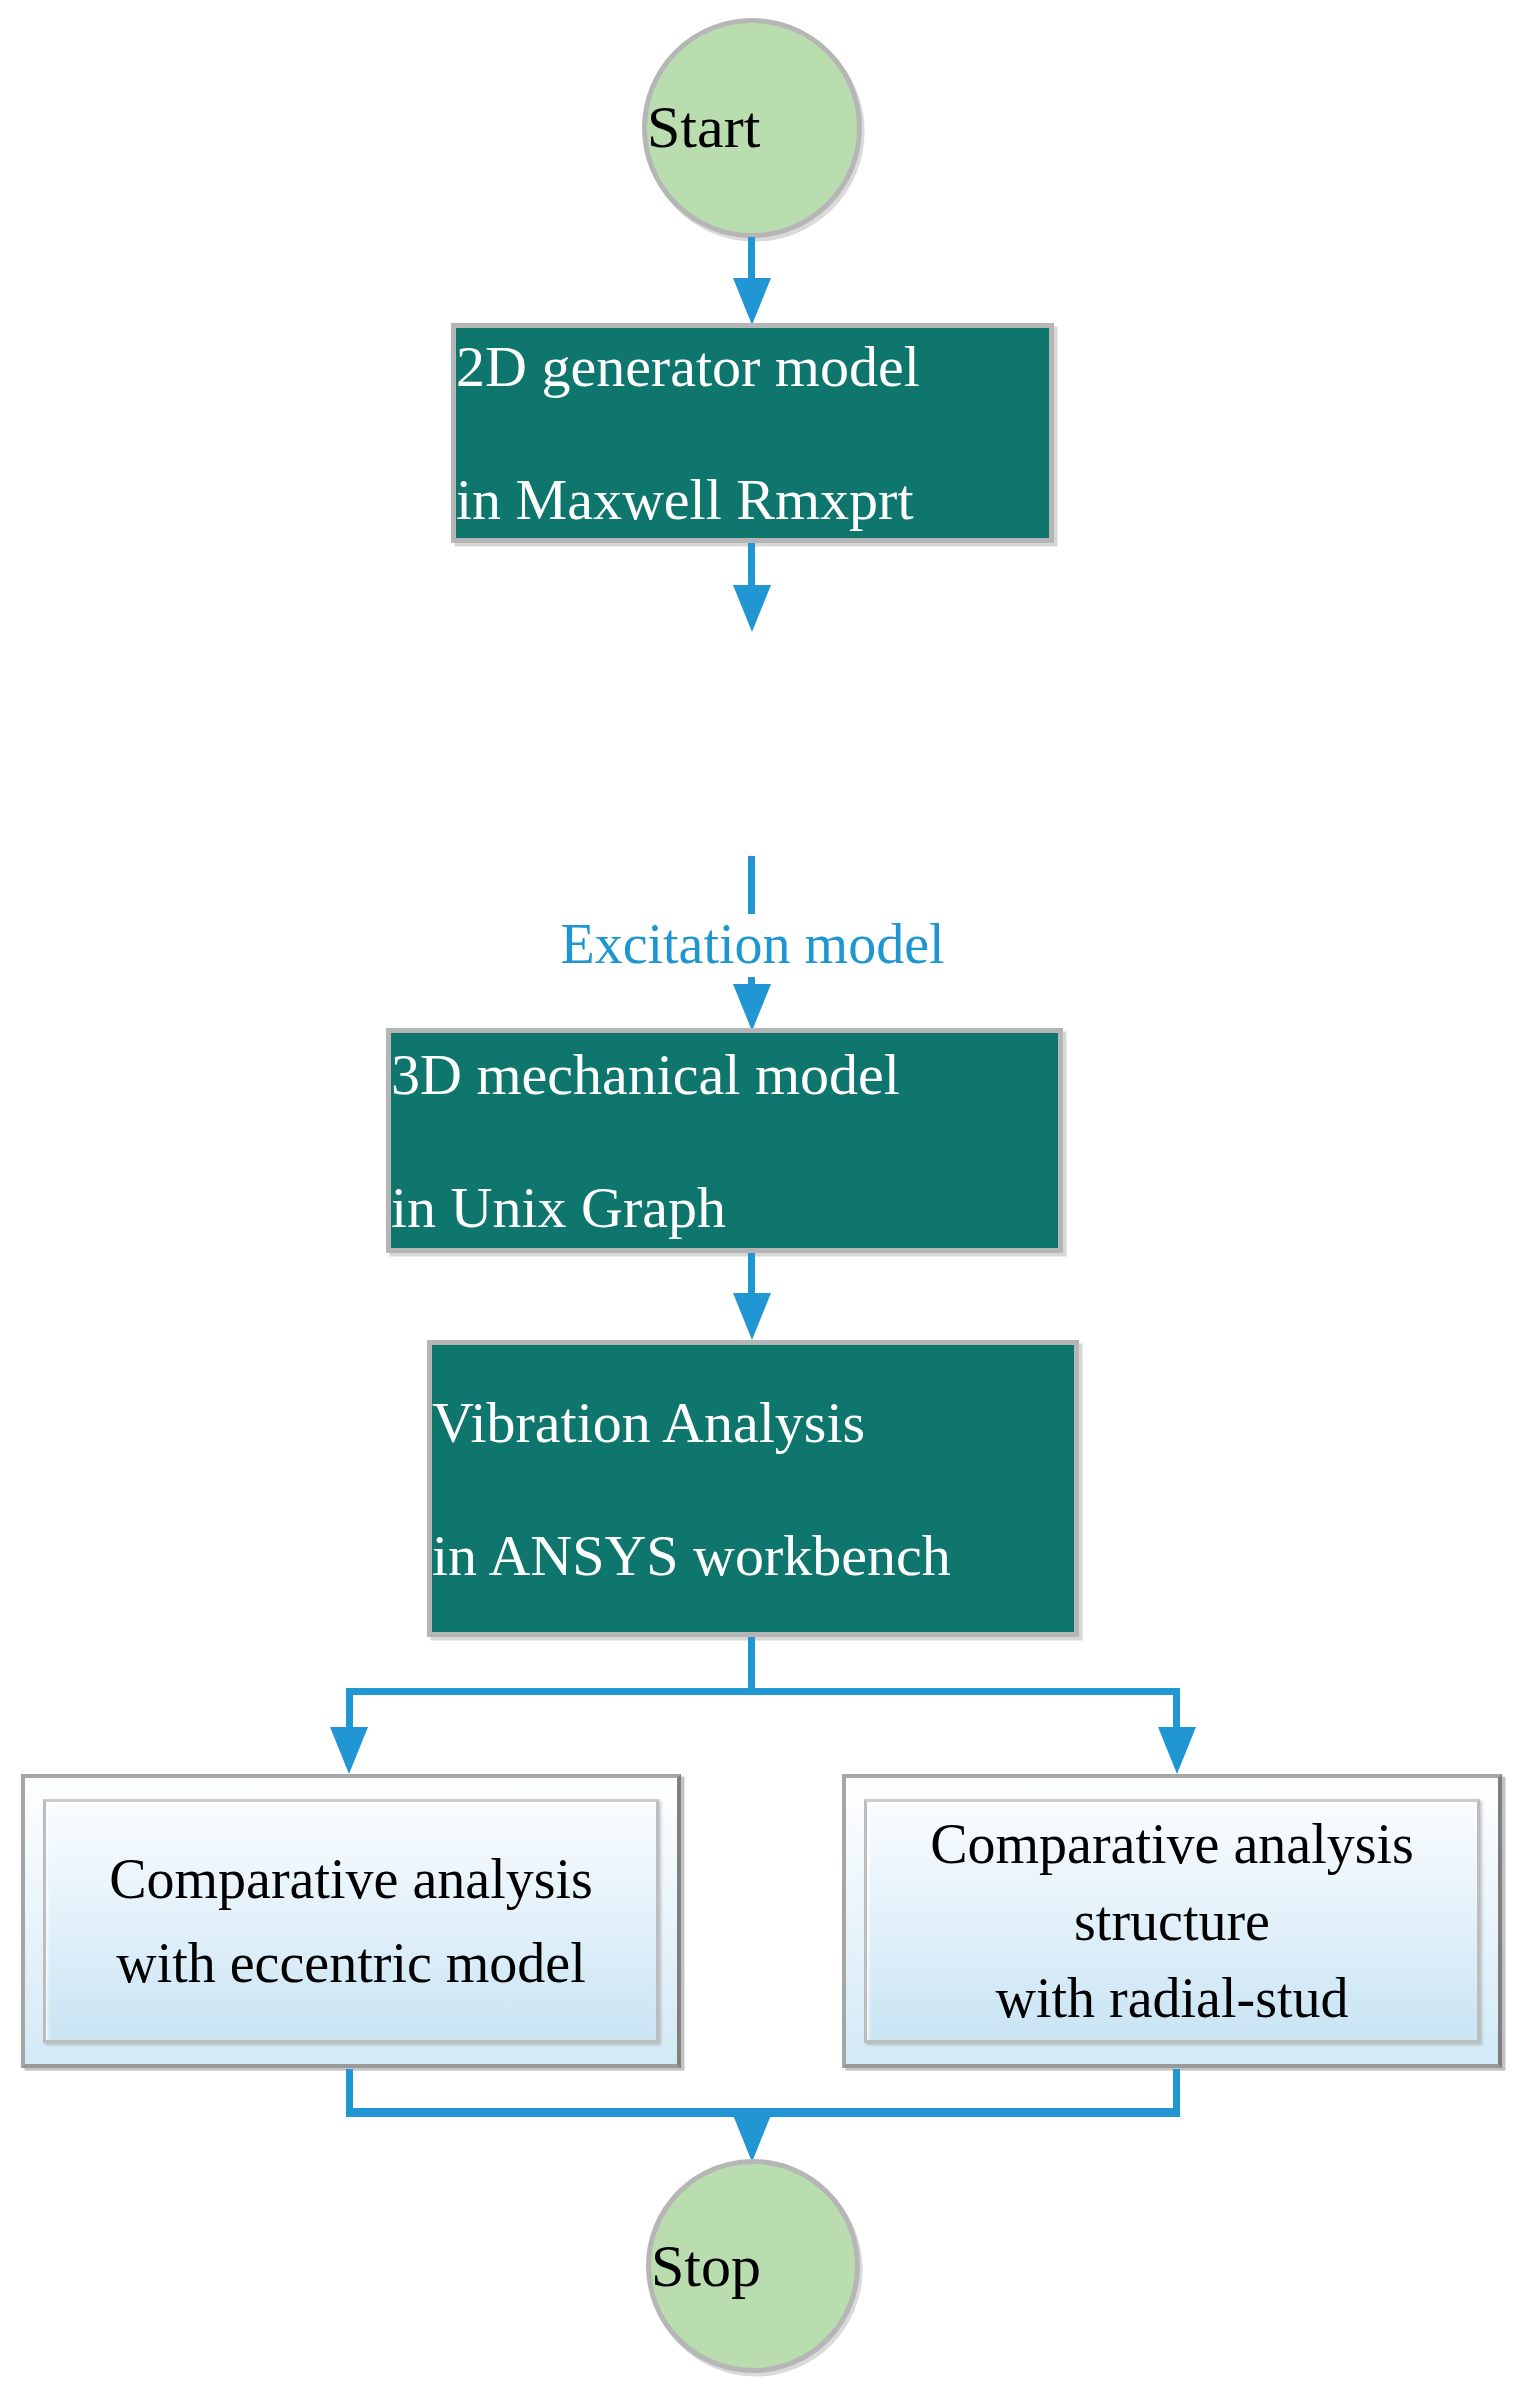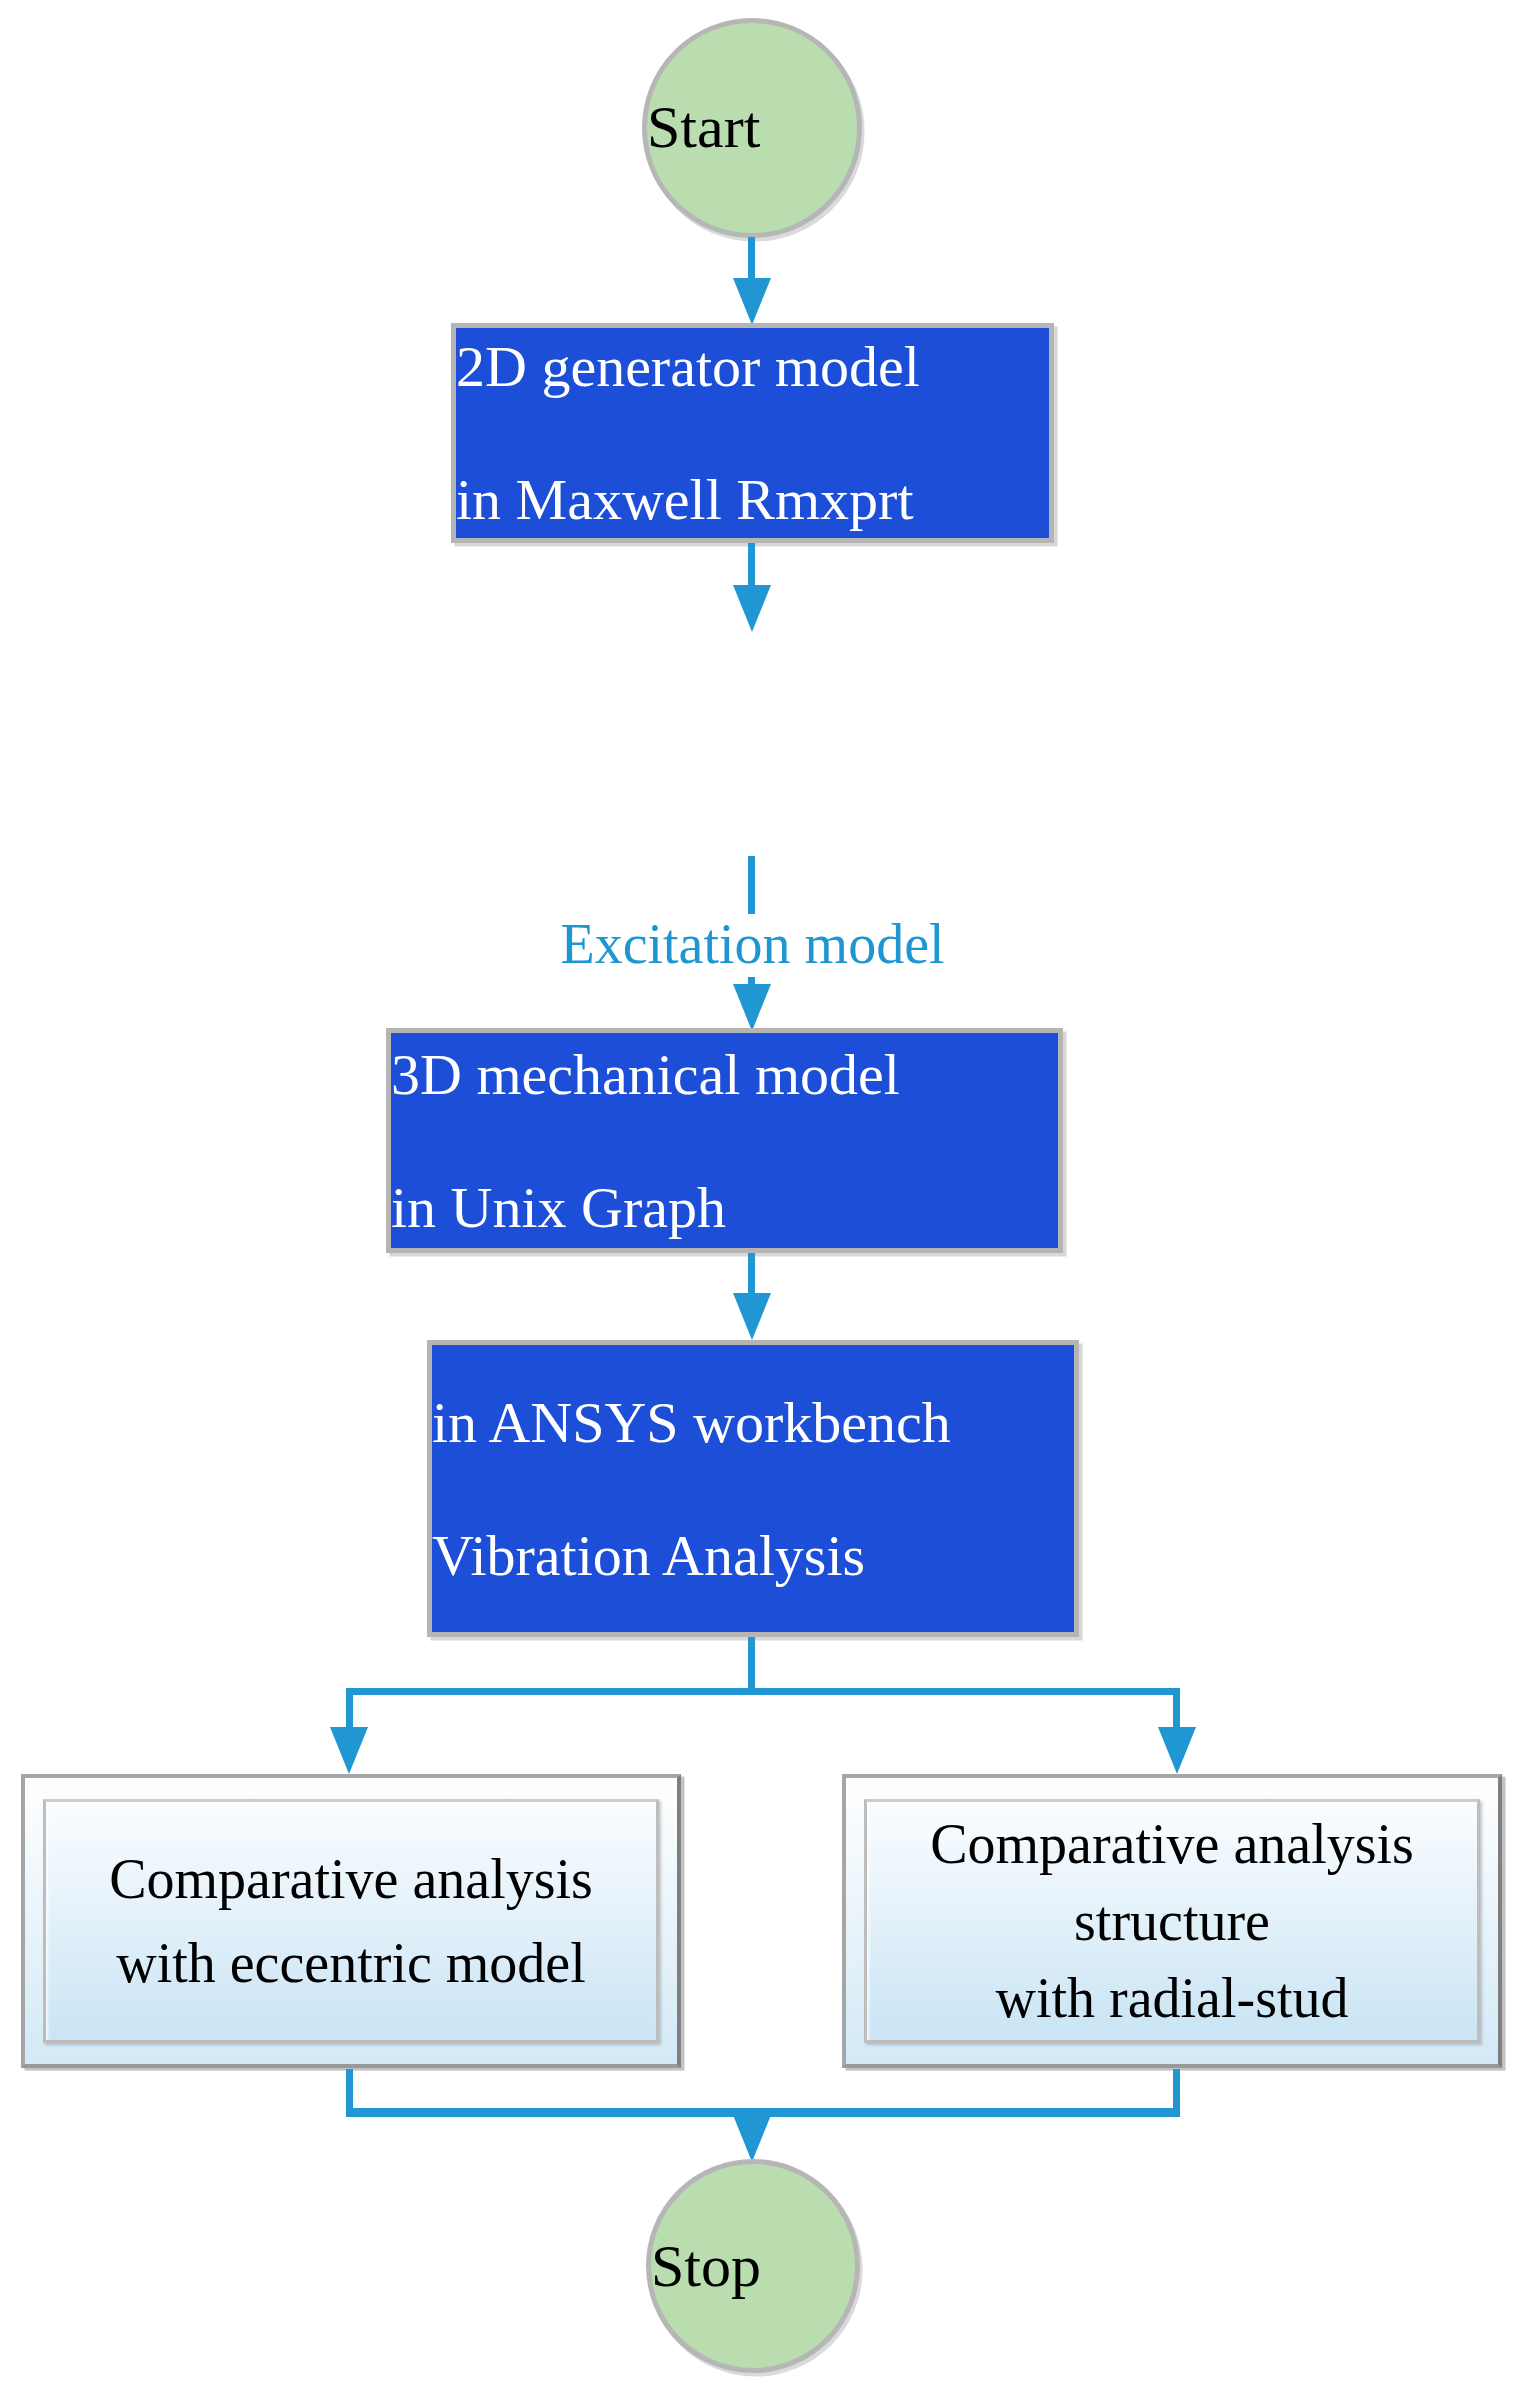--- a/index.html
+++ b/index.html
@@ -19,21 +19,21 @@
   }
   .terminator{
     background:#b9ddae;
     border:5.3px solid #b6b6b6;
     border-radius:50%;
     color:#000000;
     font-size:60px;
     box-shadow:2.6px 3.5px 0 rgba(150,150,150,.35);
   }
   .process{
-    background:#1d4ed8;
+    background:#0f766e;
     border:5.3px solid #b5b5b5;
     color:#ffffff;
     font-size:58px;
     line-height:85px;
     box-shadow:3.5px 3.5px 0 rgba(140,140,140,.35);
     gap:48px;
   }
   .ellipse{
     border-radius:50%;
     font-size:56px;
@@ -109,22 +109,22 @@
 
   <div class="node process" style="left:386px;top:1028px;width:677px;height:225px;">
     <span class="line">3D mechanical model</span>
     <span class="line">in Unix Graph</span>
   </div>
 
   <div class="vline" style="left:748px;top:1253px;height:44px;"></div>
   <div class="arrowhead" style="left:733px;top:1293px;"></div>
 
   <div class="node process" style="left:427px;top:1340px;width:652px;height:297px;">
+    <span class="line">Vibration Analysis</span>
     <span class="line">in ANSYS workbench</span>
-    <span class="line">Vibration Analysis</span>
   </div>
 
   <div class="vline" style="left:748px;top:1637px;height:58px;"></div>
   <div class="hline" style="left:346px;top:1688px;width:834px;"></div>
   <div class="vline" style="left:346px;top:1688px;height:40px;"></div>
   <div class="arrowhead" style="left:330px;top:1727px;"></div>
   <div class="vline" style="left:1173px;top:1688px;height:40px;"></div>
   <div class="arrowhead" style="left:1158px;top:1727px;"></div>
 
   <div class="result-outer" style="left:21px;top:1774px;width:660px;height:294px;">

